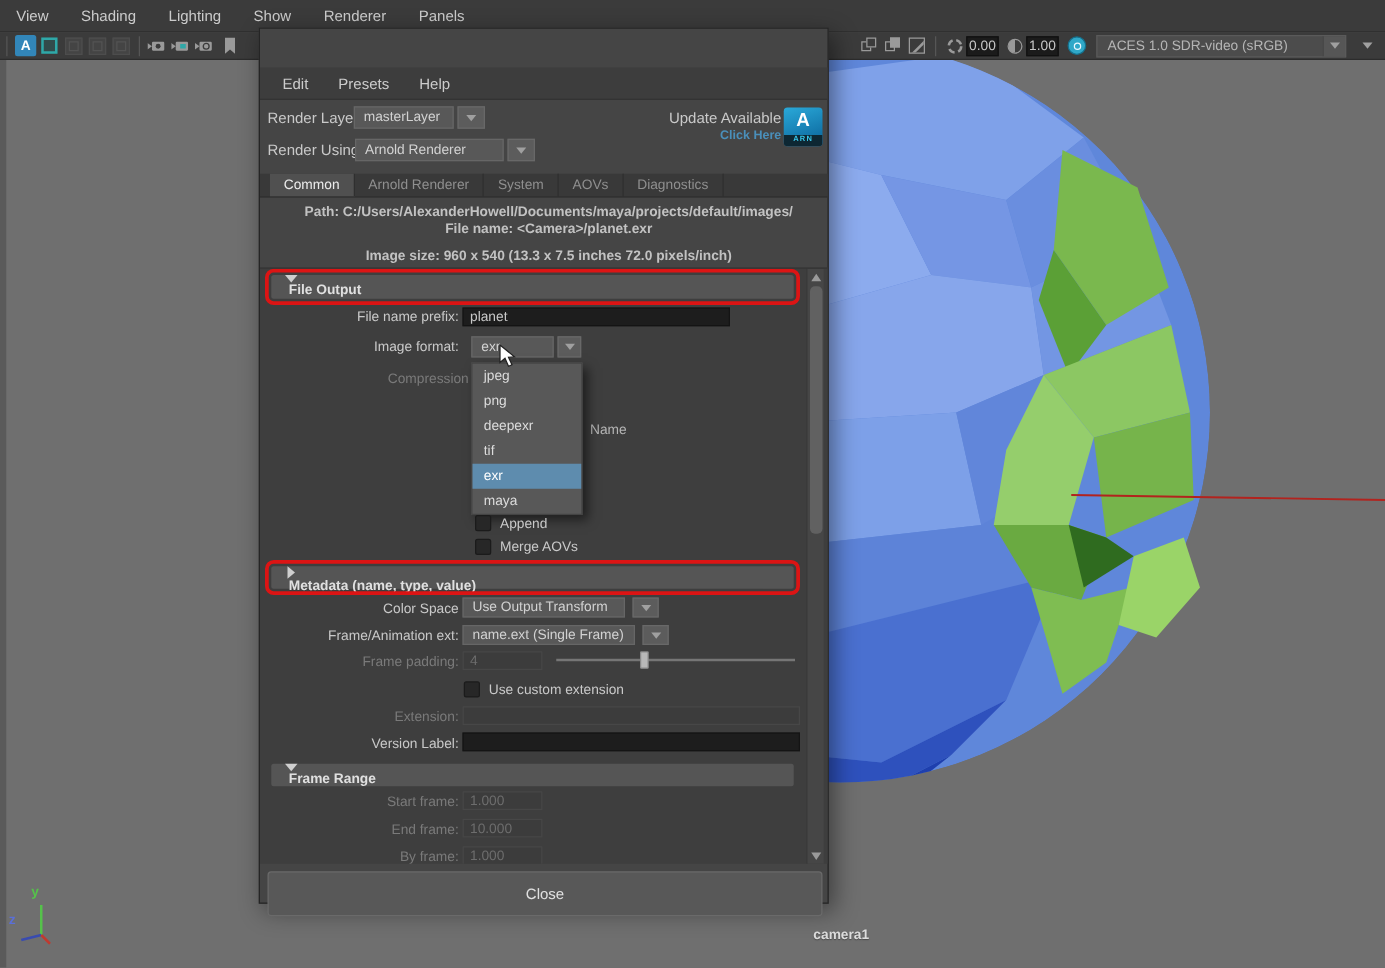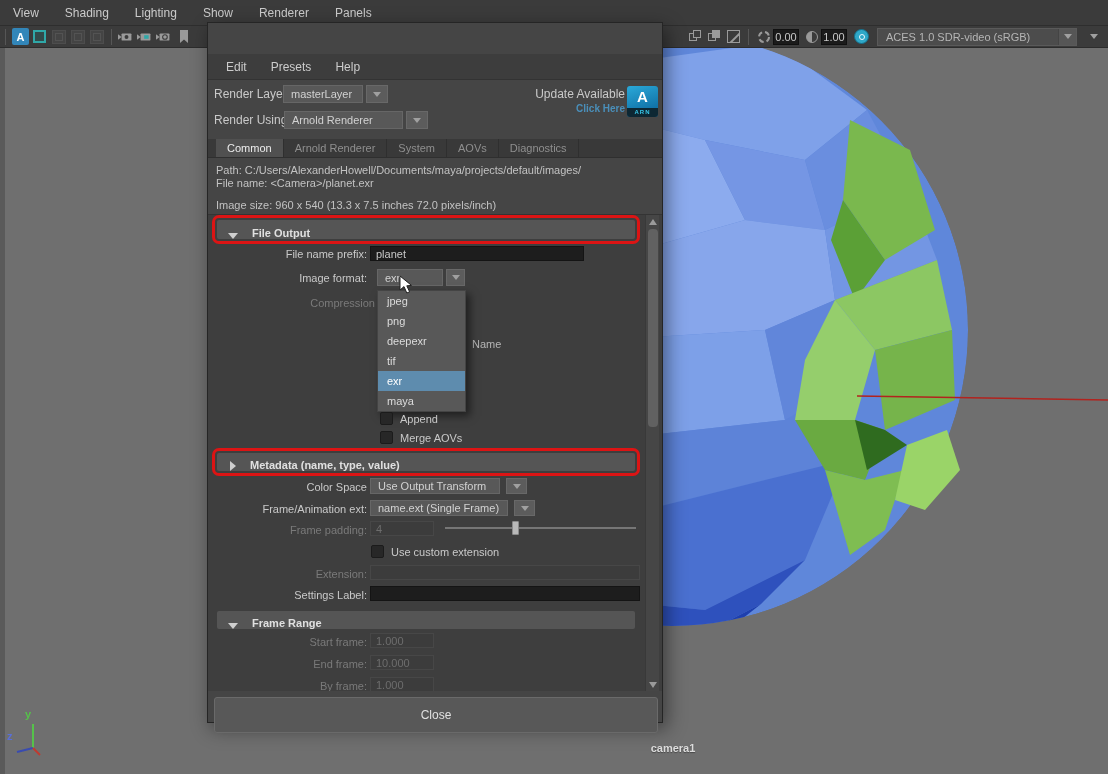--- a/index.html
+++ b/index.html
@@ -89,29 +89,29 @@
   #arnold-badge .letter { display:block; text-align:center; color:#fff; font-weight:bold; font-size:15px; line-height:22px; }
   #arnold-badge .caption { display:block; height:9px; background:#0d2733; color:#38c8ea; font-size:6px;
                            font-weight:bold; text-align:center; line-height:9px; letter-spacing:1px; }
 
   #dlg-tabs { position:absolute; left:0; top:116px; width:100%; height:19px; background:#393939;
               border-bottom:1px solid #2f2f2f; display:flex; padding-left:8px; }
   .tab { padding:0 11px; font-size:11px; line-height:19px; color:#8f8f8f; border-right:1px solid #2f2f2f; }
   .tab.active { background:#505050; color:#ececec; border-right:1px solid #2f2f2f; }
 
   #dlg-info { position:absolute; left:0; top:135px; width:100%; height:56px; padding:6px 0 0 8px; }
-  .info-line { font-size:11px; font-weight:normal; color:#c2c2c2; line-height:13px; }
+  .info-line { font-size:11px; font-weight:bold; color:#c2c2c2; line-height:13px;text-align:center; }
   .info-size { margin-top:9px; }
 
   #dlg-scroll { position:absolute; left:0; top:191px; width:100%; height:477px; background:#3e3e3e;
                 border-top:1px solid #343434; overflow:hidden; }
   #scroll-content { position:absolute; left:1px; top:0; width:435px; height:477px; }
 
   .sec-header { position:absolute; left:8px; right:9px; height:19px; background:#555; border-radius:2px;
-                display:flex; align-items:flex-end; }
+                display:flex; align-items:flex-start;flex-direction:column; }
   .sec-header .tri-open { width:0; height:0; border-left:5px solid transparent; border-right:5px solid transparent;
                 border-top:6px solid #cfcfcf; margin:0 0 0 11px; }
   .sec-header .tri-closed { width:0; height:0; border-top:5px solid transparent; border-bottom:5px solid transparent;
                 border-left:6px solid #cfcfcf; margin:0 0 0 13px; }
   .sec-header .sec-title { font-size:11px; font-weight:bold; color:#e0e0e0; margin-left:14px; }
   .red-hl { outline:3px solid #dc1414; outline-offset:2px; }
 
   .flabel { position:absolute; width:158px; text-align:right; font-size:11px; color:#c9c9c9; }
   .flabel.dis { color:#7a7a7a; }
   .dinput { position:absolute; height:15px; background:#1d1d1d; border:1px solid #141414; color:#c8c8c8;
@@ -413,21 +413,21 @@
       <input class="dinput" disabled="" style="left: 161px; top: 306px; width: 64px;" value="4">
       <div id="slider-track"></div>
       <div id="slider-handle"></div>
 
       <div class="chk" style="left:162px; top:330px"></div>
       <div class="chk-label" style="left:182px; top:331px">Use custom extension</div>
 
       <div class="flabel dis" style="top:353px">Extension:</div>
       <input class="dinput" disabled="" style="left: 161px; top: 350px; width: 270px;" value="">
 
-      <div class="flabel" style="top:374px">Settings Label:</div>
+      <div class="flabel" style="top:374px">Version Label:</div>
       <input class="dinput" style="left: 161px; top: 371px; width: 270px;" value="">
 
       <div class="sec-header" style="top:396px; height:18px">
         <div class="tri-open"></div>
         <div class="sec-title">Frame Range</div>
       </div>
 
       <div class="flabel dis" style="top:421px">Start frame:</div>
       <input class="dinput" disabled="" style="left: 161px; top: 418px; width: 64px;" value="1.000">
 

